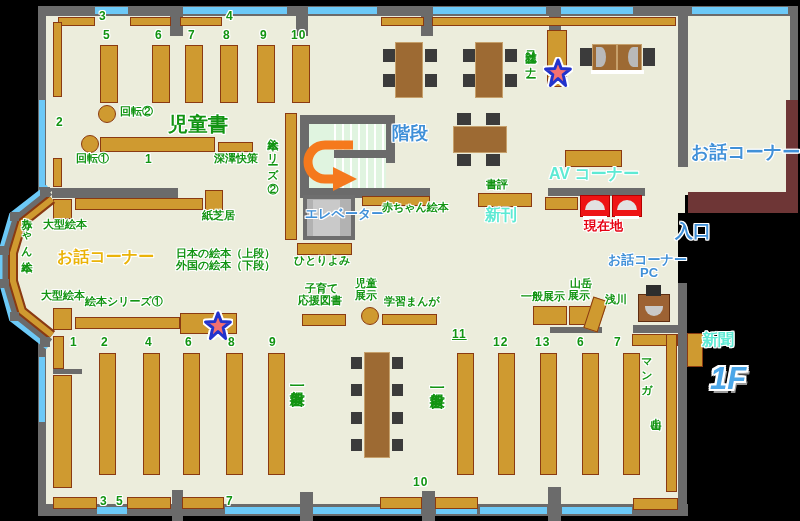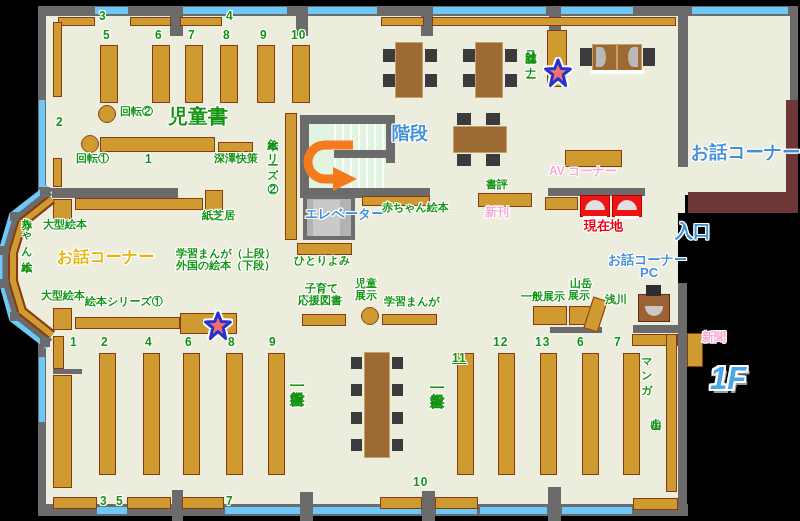--- a/index.html
+++ b/index.html
@@ -27,21 +27,21 @@
   .elev{background:#b2b2b2;border:4px solid #6e6e6e;box-sizing:border-box;}
   .elevdoor{background:#c9c9c9;}
   .pcdesk{background:#9d6233;border:1px solid #5f2d10;box-sizing:border-box;}
   .monitor{background:#2e2e2e;}
   .pcchair{background:#c9c9c9;border-radius:0 0 14px 14px;}
 
   .lbl{position:absolute;white-space:nowrap;line-height:1.08;font-weight:bold;
        text-shadow:1px 0 #fff,-1px 0 #fff,0 1px #fff,0 -1px #fff,
                    1px 1px #fff,-1px -1px #fff,1px -1px #fff,-1px 1px #fff;}
   .g   {color:#129412;font-size:11px;}
-  .g-lg{color:#f9a8d4;font-size:12px;}
+  .g-lg{color:#5eead4;font-size:16px;}
   .g-xl{color:#129412;font-size:20px;}
   .g-vlg{color:#129412;font-size:15px;letter-spacing:3px;}
   .num {color:#129412;font-size:12px;letter-spacing:1px;}
   .b-md{color:#4090d8;font-size:13px;}
   .b-lg{color:#4090d8;font-size:18px;}
   .b-xl{color:#eab308;font-size:16px;}
   .r-md{color:#e60012;font-size:13px;}
   .vert{writing-mode:vertical-rl;text-orientation:upright;letter-spacing:1px;}
   .f1{color:#4ba6e8;font-size:31px;font-style:italic;
       text-shadow:2px 0 #fff,-2px 0 #fff,0 2px #fff,0 -2px #fff,
@@ -225,30 +225,30 @@
   <svg class="abs" style="left:543px;top:57px;width:30px;height:30px" viewBox="0 0 30 30">
     <polygon points="15,3 18.2,11.6 27.4,12 20.2,17.7 22.6,28.5 15,21.5 7.4,28.5 9.8,17.7 2.6,12 11.8,11.6" fill="none" stroke="#ffffff" stroke-width="7" stroke-linejoin="round"></polygon>
     <polygon points="15,3 18.2,11.6 27.4,12 20.2,17.7 22.6,28.5 15,21.5 7.4,28.5 9.8,17.7 2.6,12 11.8,11.6" fill="#f47070" stroke="#2333cc" stroke-width="3" stroke-linejoin="round"></polygon>
   </svg>
   <svg class="abs" style="left:203px;top:310px;width:30px;height:30px" viewBox="0 0 30 30">
     <polygon points="15,3 18.2,11.6 27.4,12 20.2,17.7 22.6,28.5 15,21.5 7.4,28.5 9.8,17.7 2.6,12 11.8,11.6" fill="none" stroke="#ffffff" stroke-width="7" stroke-linejoin="round"></polygon>
     <polygon points="15,3 18.2,11.6 27.4,12 20.2,17.7 22.6,28.5 15,21.5 7.4,28.5 9.8,17.7 2.6,12 11.8,11.6" fill="#f47070" stroke="#2333cc" stroke-width="3" stroke-linejoin="round"></polygon>
   </svg>
 
   <div id="labels">
-      <span class="lbl g-xl" style="left: 168px; top: 106px;">児童書</span>
+      <span class="lbl g-xl" style="left: 168px; top: 114px;">児童書</span>
       <span class="lbl g" style="left: 120px; top: 106px;">回転②</span>
       <span class="lbl g" style="left: 76px; top: 153px;">回転①</span>
       <span class="lbl num" style="left: 145px; top: 153px;">1</span>
       <span class="lbl g" style="left: 214px; top: 153px;">深澤快策</span>
       <span class="lbl g" style="left: 202px; top: 210px;">紙芝居</span>
       <span class="lbl g" style="left: 43px; top: 219px;">大型絵本</span>
       <span class="lbl g vert" style="left: 20px; top: 210px;">赤ちゃん絵本</span>
       <span class="lbl b-xl" style="left: 57px; top: 248px;">お話コーナー</span>
-      <span class="lbl g" style="left: 176px; top: 248px;">学習まんが（上段）</span>
+      <span class="lbl g" style="left: 176px; top: 248px;">日本の絵本（上段）</span>
       <span class="lbl g" style="left: 176px; top: 260px;">外国の絵本（下段）</span>
       <span class="lbl g" style="left: 41px; top: 290px;">大型絵本</span>
       <span class="lbl g" style="left: 85px; top: 296px;">絵本シリーズ①</span>
       <span class="lbl g vert" style="left: 266px; top: 130px;">絵本シリーズ②</span>
       <span class="lbl g" style="left: 294px; top: 255px;">ひとりよみ</span>
       <span class="lbl b-lg" style="left: 392px; top: 124px;">階段</span>
       <span class="lbl b-md" style="left: 305px; top: 207px;">エレベーター</span>
       <span class="lbl g" style="left: 382px; top: 202px;">赤ちゃん絵本</span>
       <span class="lbl g" style="left: 305px; top: 283px;">子育て</span>
       <span class="lbl g" style="left: 298px; top: 295px;">応援図書</span>
@@ -286,19 +286,19 @@
       <span class="lbl num" style="left: 70px; top: 336px;">1</span>
       <span class="lbl num" style="left: 101px; top: 336px;">2</span>
       <span class="lbl num" style="left: 145px; top: 336px;">4</span>
       <span class="lbl num" style="left: 185px; top: 336px;">6</span>
       <span class="lbl num" style="left: 228px; top: 336px;">8</span>
       <span class="lbl num" style="left: 269px; top: 336px;">9</span>
       <span class="lbl num" style="left: 100px; top: 495px;">3</span>
       <span class="lbl num" style="left: 116px; top: 495px;">5</span>
       <span class="lbl num" style="left: 226px; top: 495px;">7</span>
       <span class="lbl num" style="left: 413px; top: 476px;">10</span>
-      <span class="lbl num" style="left: 452px; top: 352px; text-decoration: underline;">11</span>
+      <span class="lbl num" style="left: 452px; top: 328px; text-decoration: underline;">11</span>
       <span class="lbl num" style="left: 493px; top: 336px;">12</span>
       <span class="lbl num" style="left: 535px; top: 336px;">13</span>
       <span class="lbl num" style="left: 577px; top: 336px;">6</span>
       <span class="lbl num" style="left: 614px; top: 336px;">7</span>
     </div>
 </div>
 
 </body></html>

